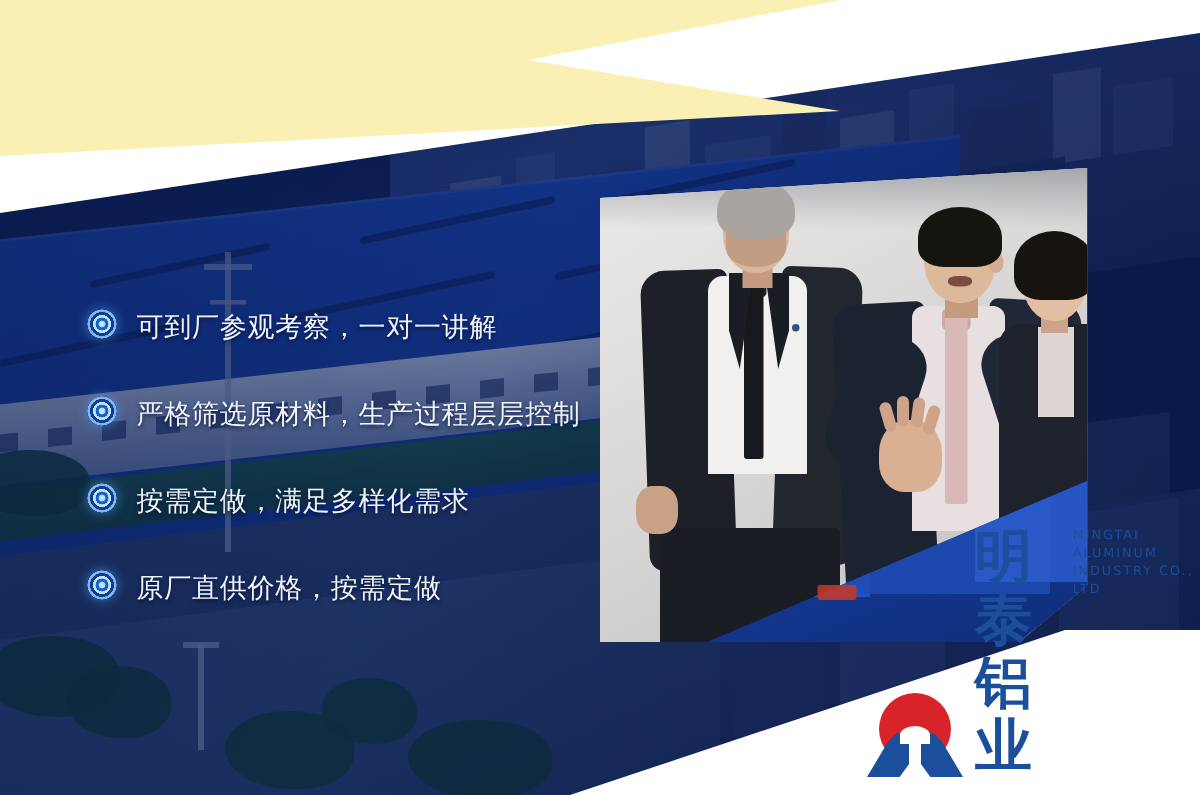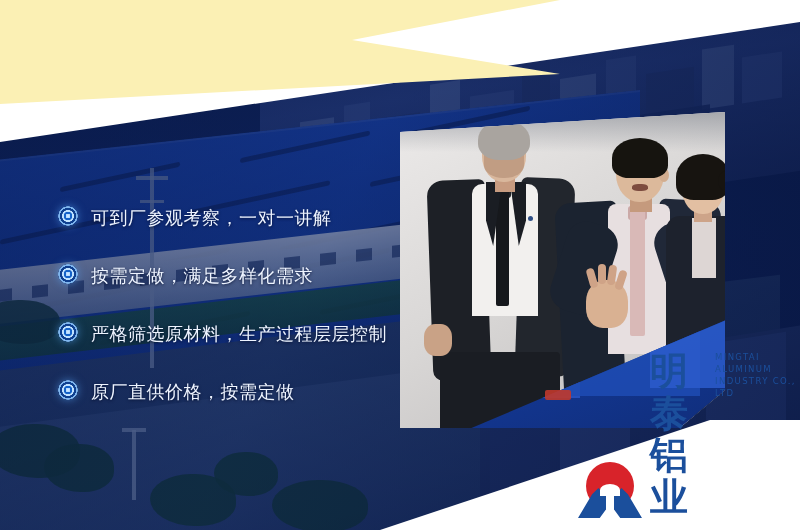--- a/index.html
+++ b/index.html
@@ -360,25 +360,25 @@
   <div class="band-white"></div>
   <div class="band-yellow"></div>
 
   <div class="bullets">
     <div class="bullet">
       <span class="dot"></span>
       <span class="txt">可到厂参观考察，一对一讲解</span>
     </div>
     <div class="bullet">
       <span class="dot"></span>
-      <span class="txt">按需定做，满足多样化需求</span>
+      <span class="txt">严格筛选原材料，生产过程层层控制</span>
     </div>
     <div class="bullet">
       <span class="dot"></span>
-      <span class="txt">严格筛选原材料，生产过程层层控制</span>
+      <span class="txt">按需定做，满足多样化需求</span>
     </div>
     <div class="bullet">
       <span class="dot"></span>
       <span class="txt">原厂直供价格，按需定做</span>
     </div>
   </div>
 
   <div class="band-bottom-2"></div>
 
   <div class="logo">

